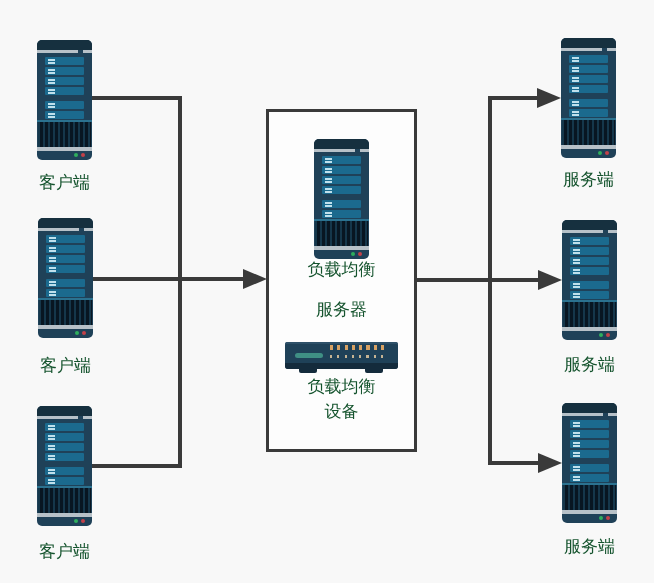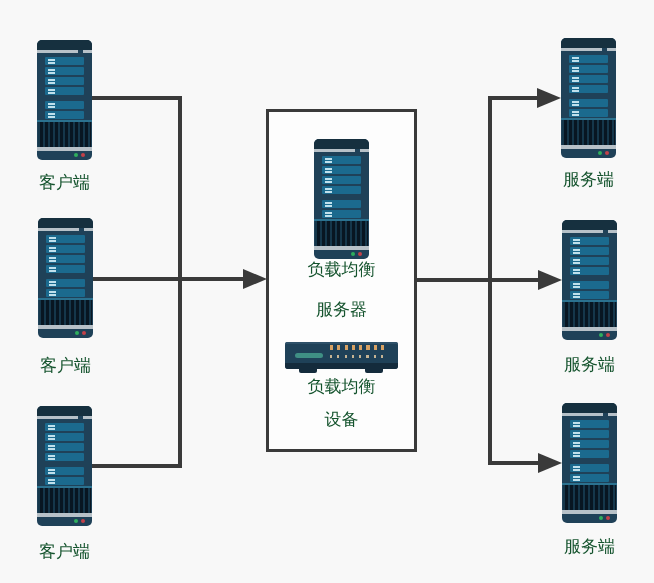--- a/index.html
+++ b/index.html
@@ -266,16 +266,16 @@
   <div class="node" style="left:285px;top:342px;width:113px">
     <div class="appliance">
       <div class="d-body"></div>
       <div class="d-slot"></div>
       <div class="d-leds-top"></div>
       <div class="d-leds-bottom"></div>
       <div class="d-foot f1"></div>
       <div class="d-foot f2"></div>
     </div>
     <div class="node-label" style="top:33px">负载均衡</div>
-    <div class="node-label" style="top:66px">设备</div>
+    <div class="node-label" style="top:58px">设备</div>
   </div>
 
 </div>
 
 </body></html>

